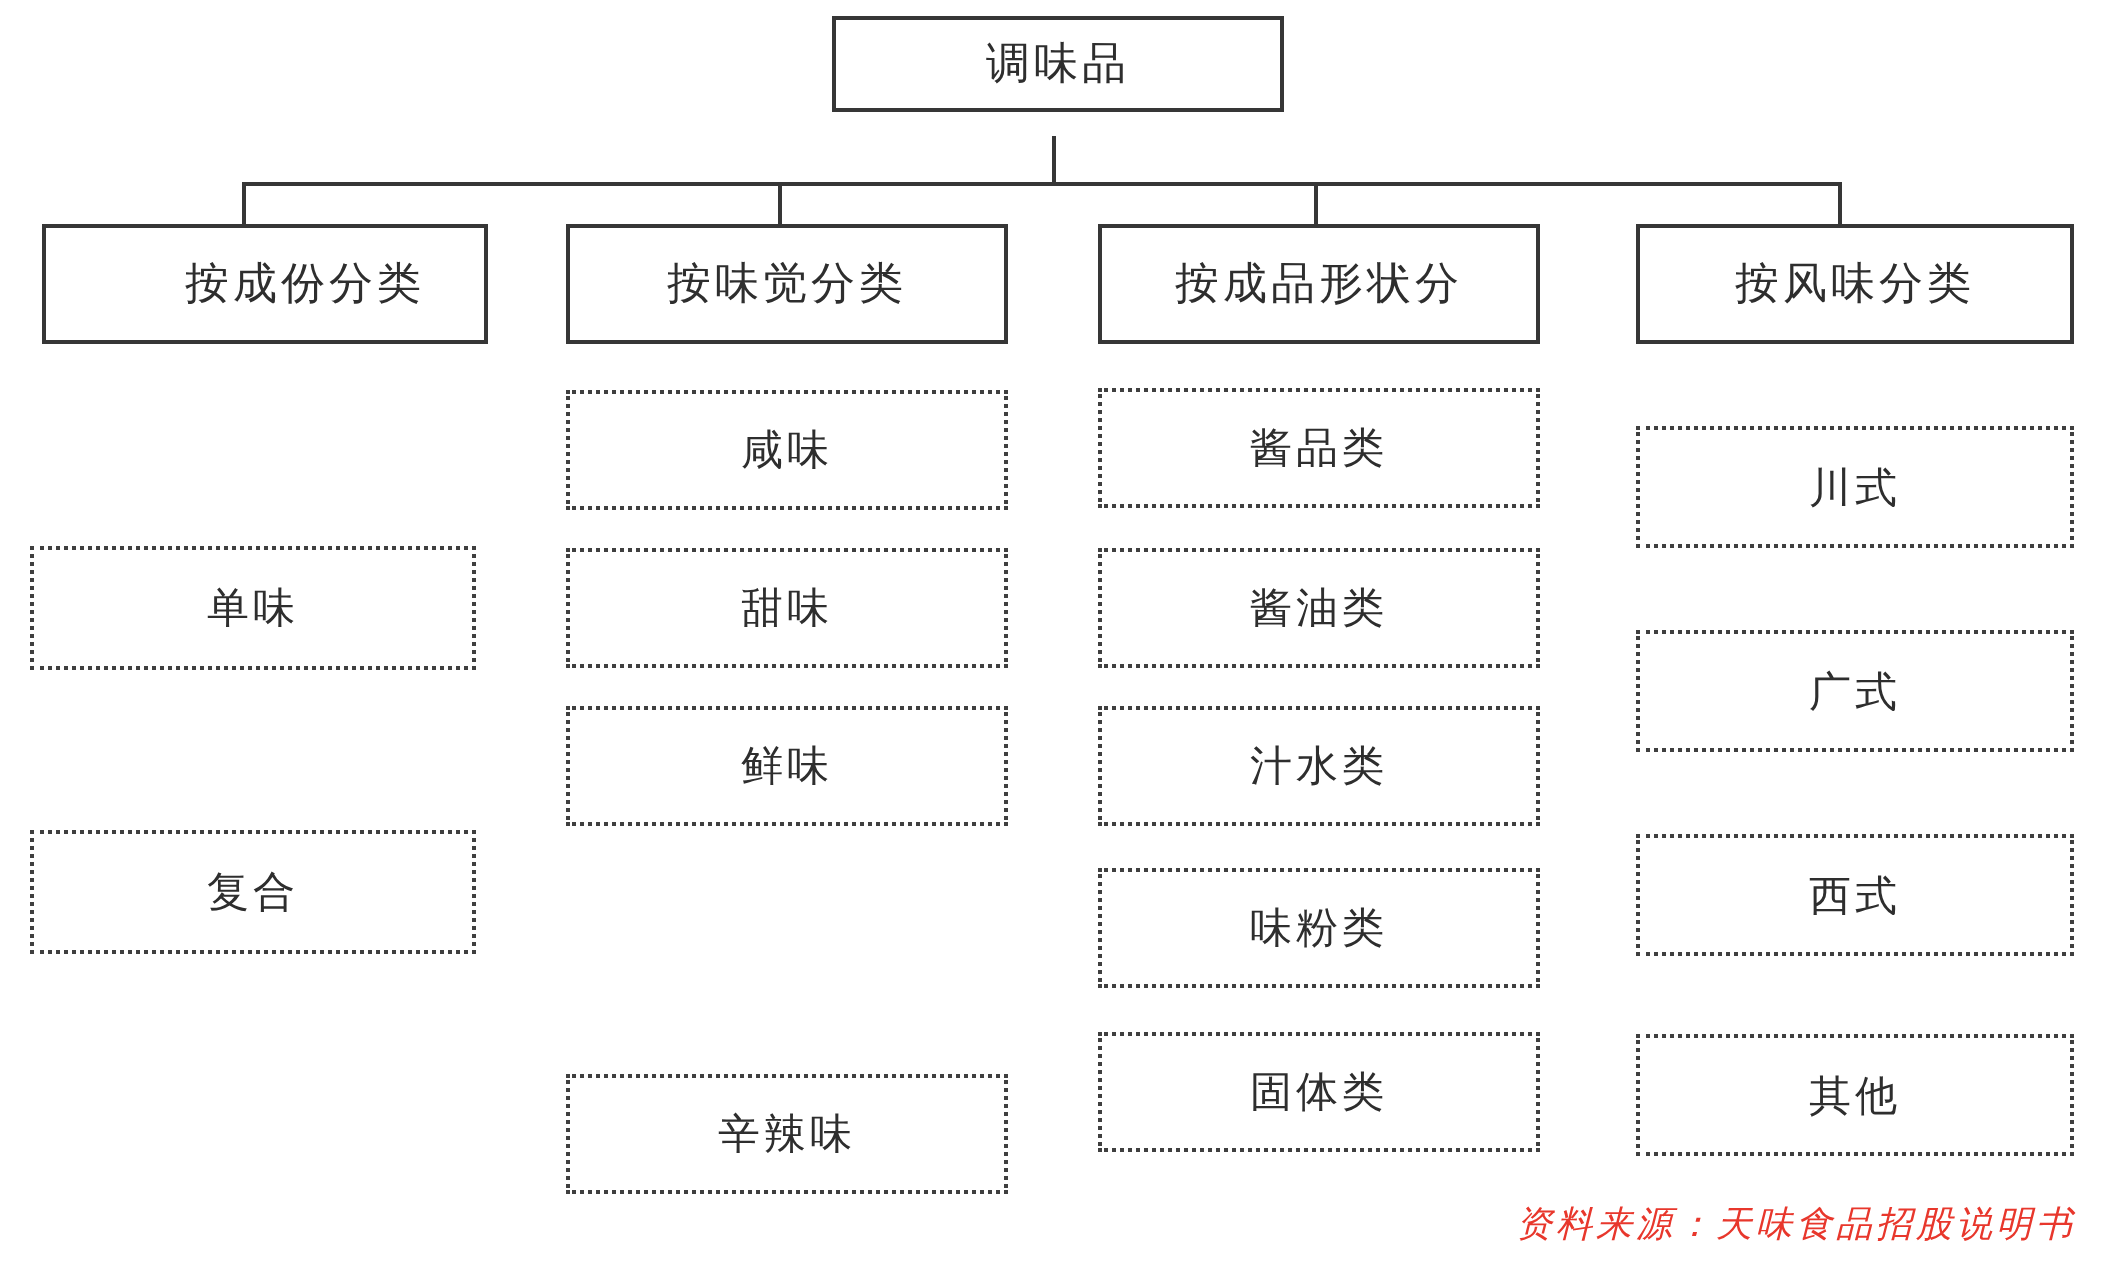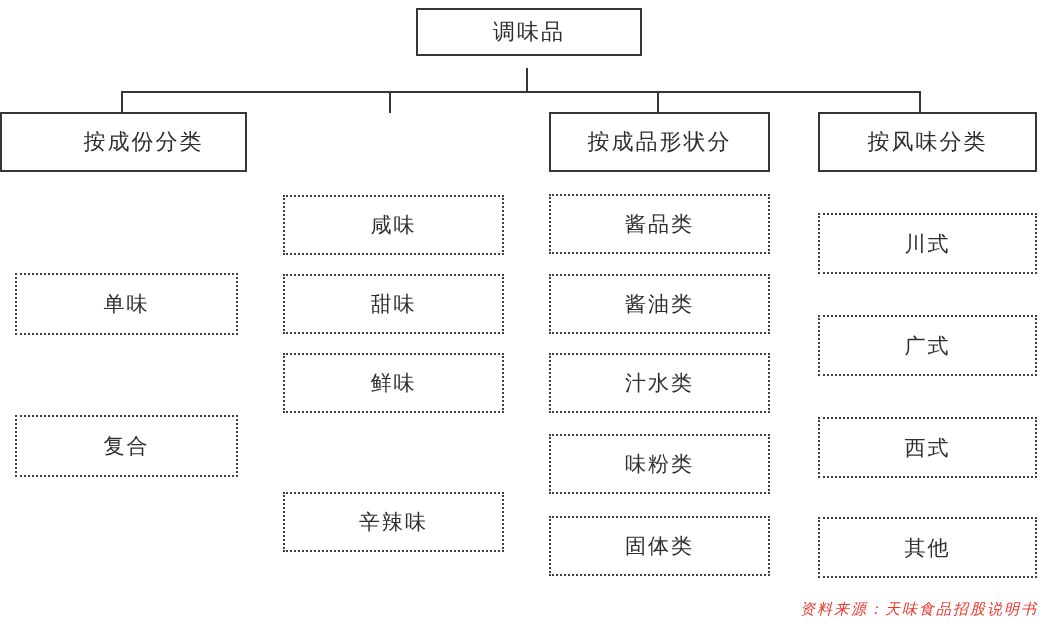--- a/index.html
+++ b/index.html
@@ -32,37 +32,37 @@
   #stub-c1   { left: 121px; top: 91px; height: 22px; }
   #stub-c2   { left: 389px; top: 91px; height: 22px; }
   #stub-c3   { left: 657px; top: 91px; height: 22px; }
   #stub-c4   { left: 919px; top: 91px; height: 22px; }
 
   
   #root { left: 416px; top: 8px; width: 226px; height: 48px; }
 
   
   .hdr { top: 112px; height: 60px; }
-  #h1 { left: 0;  width: 247px; padding-left: 40px; }
+  #h1 { left: 21px;  width: 223px; padding-left: 40px; }
   #h2 { left: 283px; width: 221px; }
   #h3 { left: 549px; width: 221px; }
   #h4 { left: 818px; width: 219px; }
 
   
   .c1 { left: 15px; width: 223px; height: 62px; }
   #c1r1 { top: 273px; }
   #c1r2 { top: 415px; }
 
   
   .c2 { left: 283px; width: 221px; height: 60px; }
   #c2r1 { top: 195px; }
   #c2r2 { top: 274px; }
   #c2r3 { top: 353px; }
   #c2r4 { top: 434px; }
-  #c2r5 { top: 492px; text-align: center; }
+  #c2r5 { top: 537px; text-align: center; }
 
   
   .c3 { left: 549px; width: 221px; height: 60px; }
   #c3r1 { top: 194px; }
   #c3r2 { top: 274px; text-align: center; }
   #c3r3 { top: 353px; }
   #c3r4 { top: 434px; }
   #c3r5 { top: 516px; }
 
   
@@ -71,41 +71,42 @@
   #c4r2 { top: 315px; }
   #c4r3 { top: 417px; }
   #c4r4 { top: 517px; }
 
   
   .source {
     position: absolute;
     top: 600px;
     right: 16px;
     color: #e8372c;
-    font-size: 15px;
+    font-size: 18px;
     font-style: italic;
     letter-spacing: 2px;
     white-space: nowrap;
   }
 </style>
 </head>
 <body>
 
 <div class="canvas">
 
   <div class="vline" id="stub-root"></div>
   <div class="hline" id="main-h"></div>
   <div class="vline" id="stub-c1"></div>
   <div class="vline" id="stub-c2"></div>
   <div class="vline" id="stub-c3"></div>
   <div class="vline" id="stub-c4"></div>
 
   <div class="box solid" id="root">调味品</div>
 
   <div class="box solid hdr" id="h1">按成份分类</div>
+  <div class="box solid hdr" id="h2">按味觉分类</div>
   <div class="box solid hdr" id="h4">按风味分类</div>
   <div class="box solid hdr" id="h3">按成品形状分</div>
 
   <div class="box dotted c1" id="c1r1">单味</div>
   <div class="box dotted c1" id="c1r2">复合</div>
 
   <div class="box dotted c2" id="c2r1">咸味</div>
   <div class="box dotted c2" id="c2r2">甜味</div>
   <div class="box dotted c2" id="c2r3">鲜味</div>
   <div class="box dotted c2" id="c2r5">辛辣味</div>

